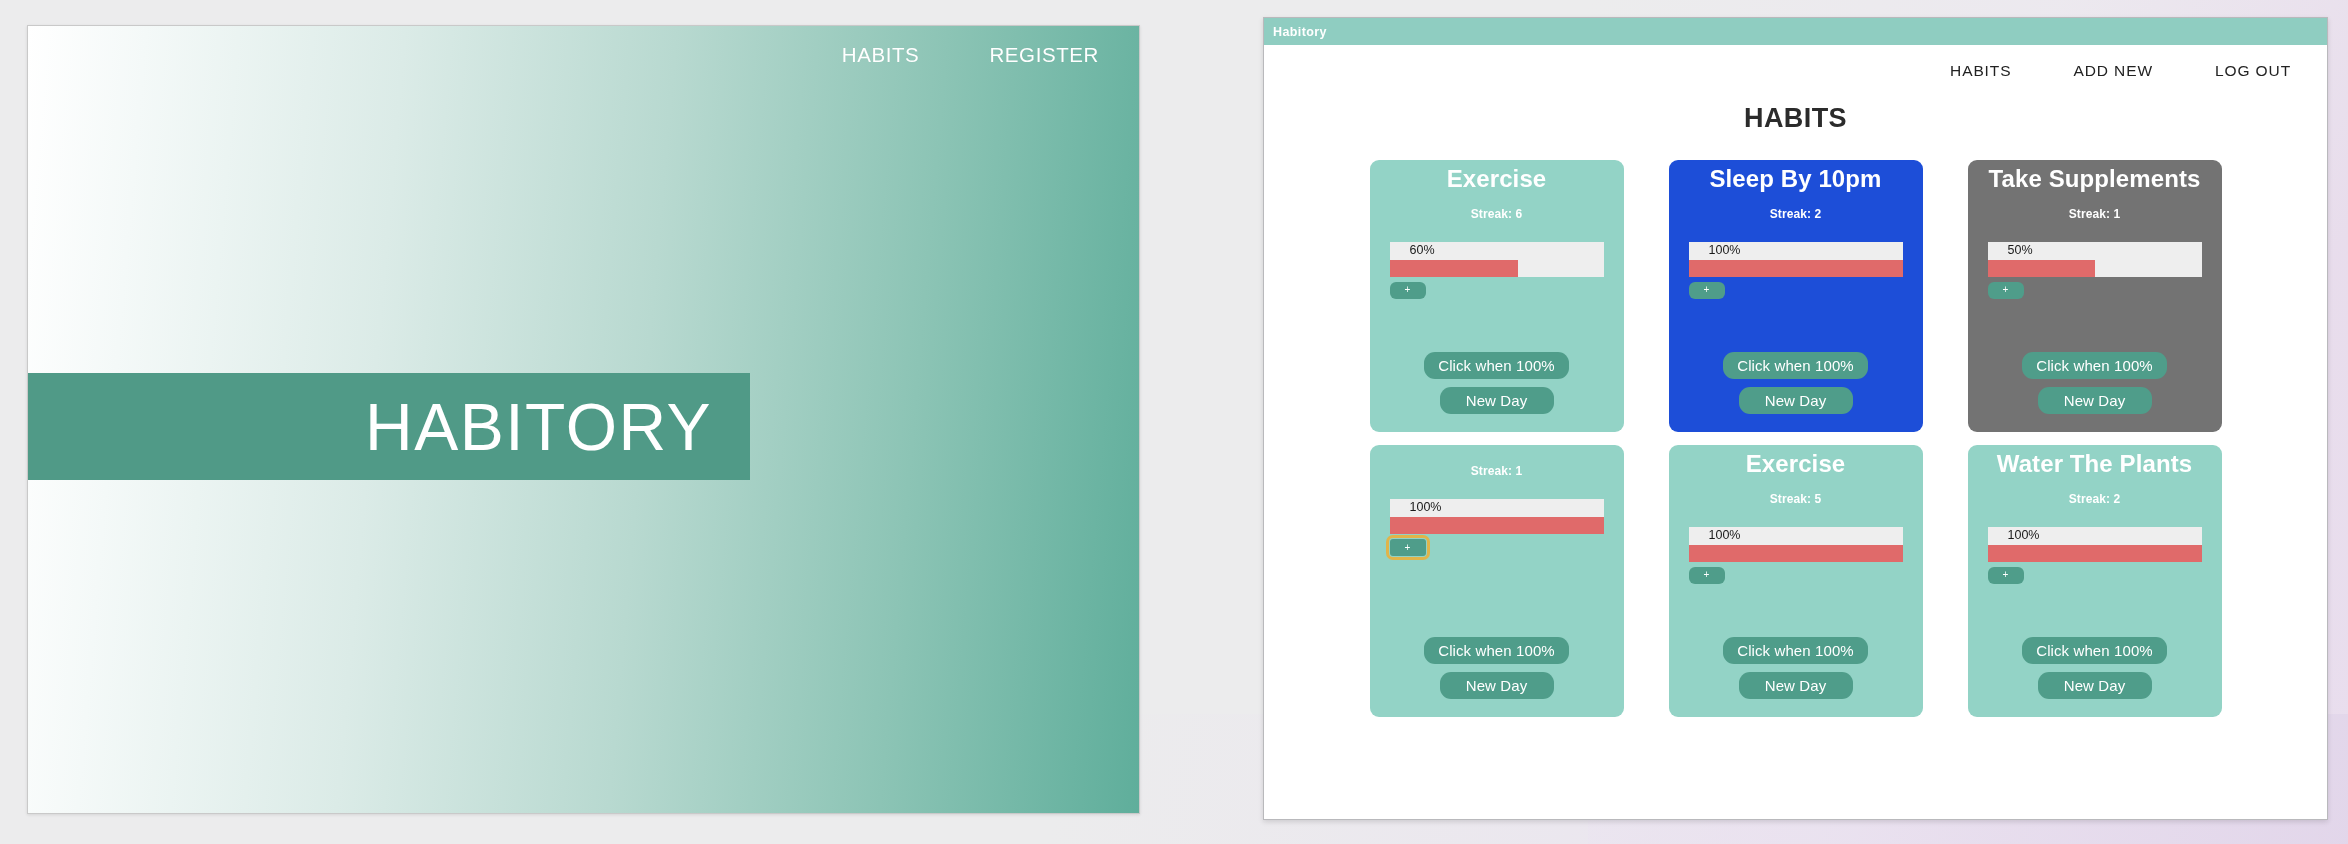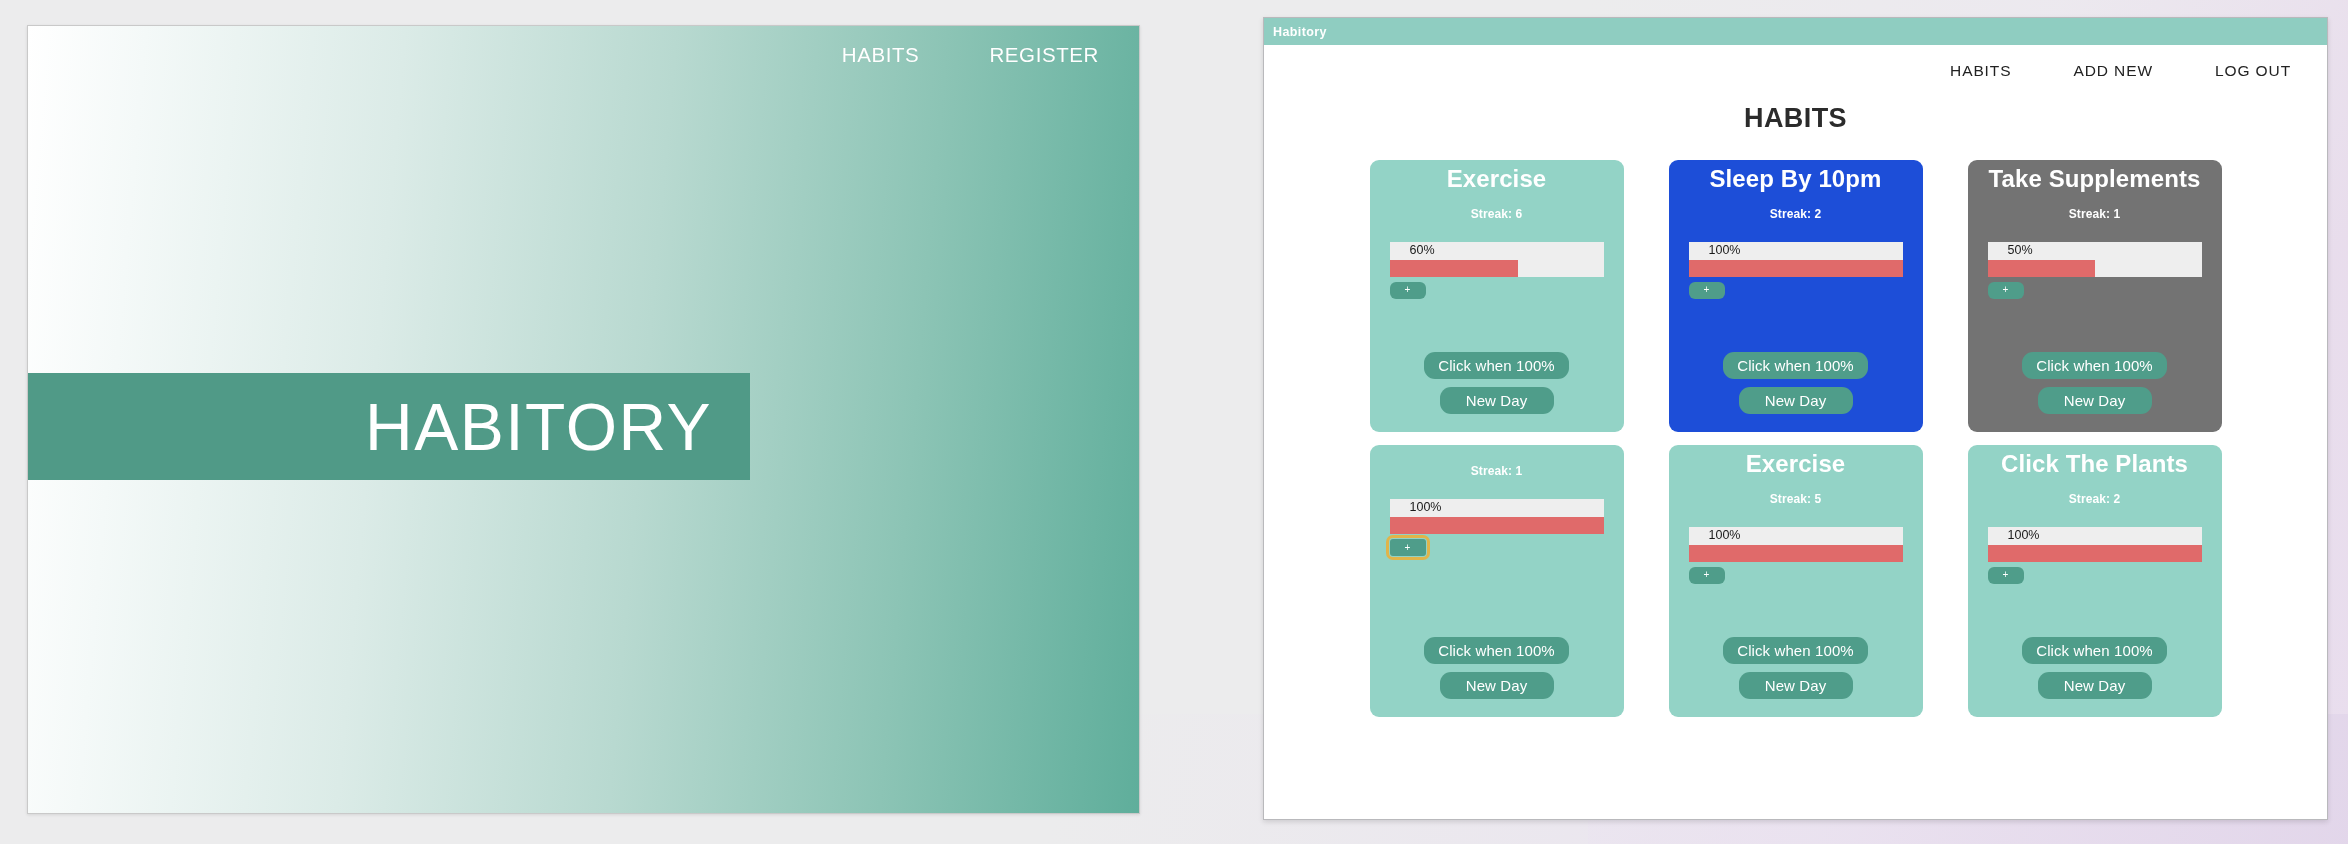--- a/index.html
+++ b/index.html
@@ -333,21 +333,21 @@
             </div>
             <button class="plus-btn" style="background: rgb(79, 157, 138);">+</button>
           </div>
           <div class="card-spacer"></div>
           <div class="card-actions">
             <button class="pill-btn" style="background: rgb(79, 157, 138);">Click when 100%</button>
             <button class="pill-btn newday" style="background: rgb(79, 157, 138);">New Day</button>
           </div>
         </div>
         <div class="habit-card" style="background: rgb(147, 211, 198);">
-          <div class="habit-title">Click The Plants</div>
+          <div class="habit-title">Water The Plants</div>
           <div class="habit-streak">Streak: 2</div>
           <div class="progress-wrap">
             <div class="progress-track" style="background: rgb(238, 238, 238);">
               <span class="progress-label">100%</span>
               <div class="progress-fill" style="width: 100%; background: rgb(224, 106, 106);"></div>
             </div>
             <button class="plus-btn" style="background: rgb(79, 157, 138);">+</button>
           </div>
           <div class="card-spacer"></div>
           <div class="card-actions">

